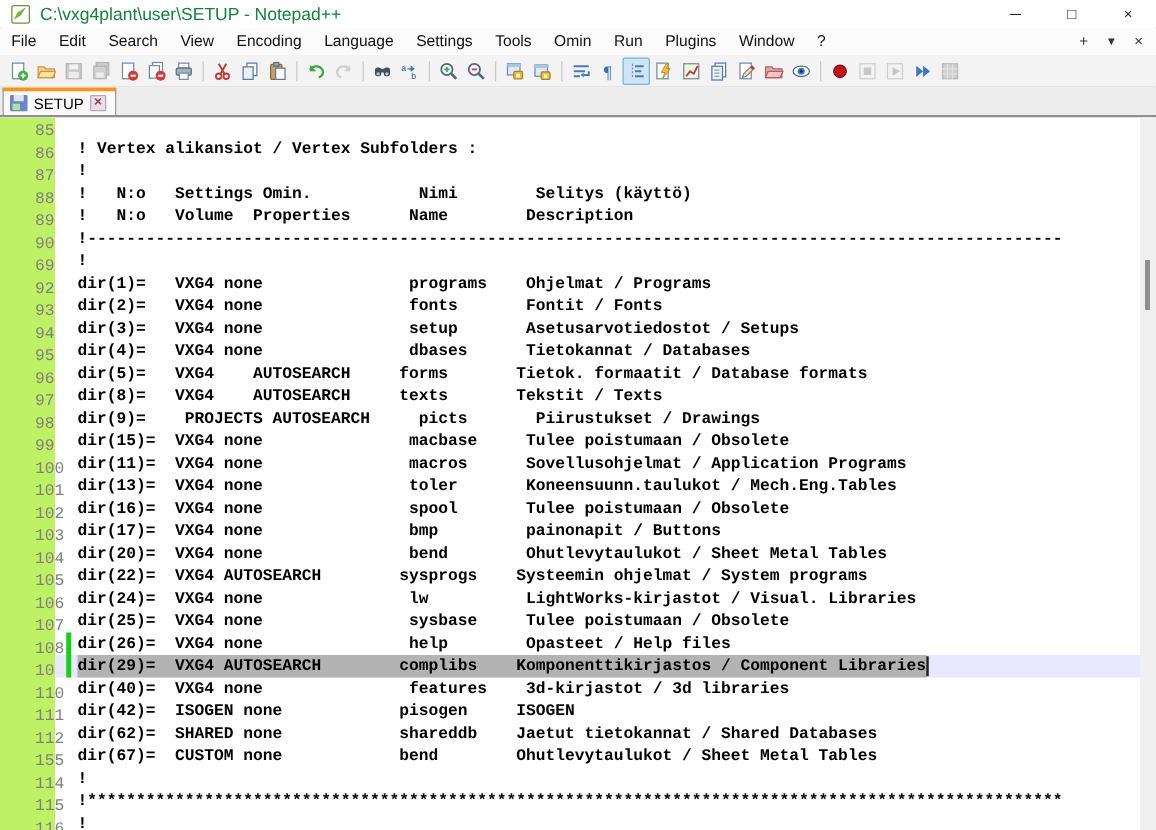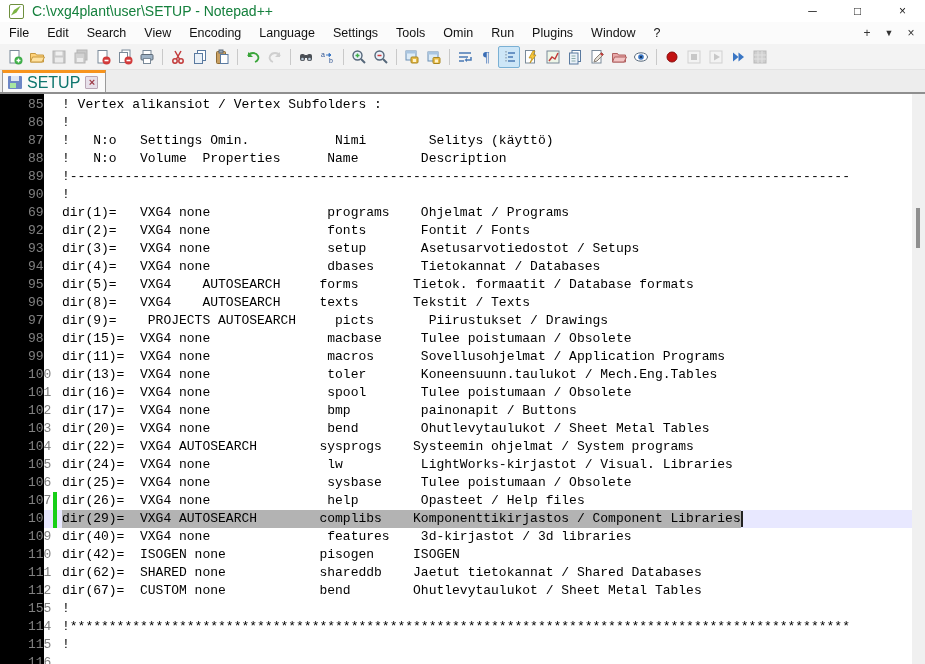--- a/index.html
+++ b/index.html
@@ -31,32 +31,32 @@
   .toolbar{ height:26px; background:#f3f3f3; border-bottom:1px solid #e3e3e3; display:flex; align-items:center; padding-left:4px; }
   .tb-icon{ width:22px; height:22px; display:flex; align-items:center; justify-content:center; border:1px solid transparent; border-radius:2px; }
   .tb-icon svg{ width:16px; height:16px; display:block; }
   .tb-icon.disabled{ filter:grayscale(1) opacity(.45); }
   .tb-icon.active{ background:#cde6f7; border-color:#7ab0d4; }
   .tb-sep{ width:1px; height:16px; background:#c9c9c9; margin:0 4px; }
 
   
   .tabbar{ height:24px; background:#ededed; border-bottom:2px solid #8f8f8f; position:relative; display:flex; align-items:flex-end; }
   .tab{ height:22px; margin-left:2px; background:#fafafa; border:1px solid #9a9a9a; border-bottom:none; border-top:3px solid #f7941d; display:flex; align-items:center; padding:0 7px 0 5px; gap:5px; position:relative; }
-  .tab-label{ font-size:16px; color:#0f766e; }
+  .tab-label{ font-size:12px; color:#000000; }
   .tab-save{ width:14px; height:13px; position:relative; background:#6d87c6; border-radius:1px; }
   .tab-save:before{ content:""; position:absolute; left:3px; top:0; width:8px; height:5px; background:#dfe6f2; }
   .tab-save:after{ content:""; position:absolute; left:2px; bottom:1px; width:6px; height:5px; background:#a8e6a0; }
   .tab-close{ font-size:11px; font-weight:bold; color:#9c3b47; background:#e7e0ea; border:1px solid #b9a6b5; width:13px; height:13px; line-height:11px; text-align:center; border-radius:1px; }
 
   
   .editor{ position:absolute; top:94px; left:0; right:0; bottom:0; background:#fff; overflow:hidden; }
-  .gutter{ position:absolute; left:0; top:0; bottom:0; width:44px; background:#000000;padding-left:28px; }
+  .gutter{ position:absolute; left:0; top:0; bottom:0; width:44px; background:#bef264;padding-left:28px; }
   .gutter-inner{ padding-top:2px; }
   .ln{ height:18px; line-height:18px; text-align:right; padding-right:6px; color:#808080; font-family:"Liberation Mono","DejaVu Sans Mono",monospace; font-size:13px; }
-  .code{ position:absolute; left:44px; top:0; right:13px; bottom:0; padding-top:2px; }
+  .code{ position:absolute; left:44px; top:0; right:13px; bottom:0; padding-top:16px;font-weight:bold; }
   .row{ position:relative; height:18px; line-height:18px; white-space:pre; font-family:"Liberation Mono","DejaVu Sans Mono",monospace; font-size:13px; color:#000; padding-left:18px; }
   .row .txt{ position:relative; z-index:2; }
   .row.caret-line{ background:#e8e8ff; }
   .row.caret-line .sel-bg{ position:absolute; left:18px; top:0; height:18px; background:#b3b3b3; z-index:1; }
   .caret{ position:absolute; top:1px; width:2px; height:16px; background:#222; z-index:3; }
   .chg{ position:absolute; left:9px; top:0; width:4px; height:18px; background:#17cf17; z-index:4; }
 
   
   .vscroll{ position:absolute; right:0; top:94px; bottom:0; width:13px; background:#f0f0f0; }
   .vthumb{ position:absolute; left:4px; width:4px; height:40px; background:#8f8f8f; }

